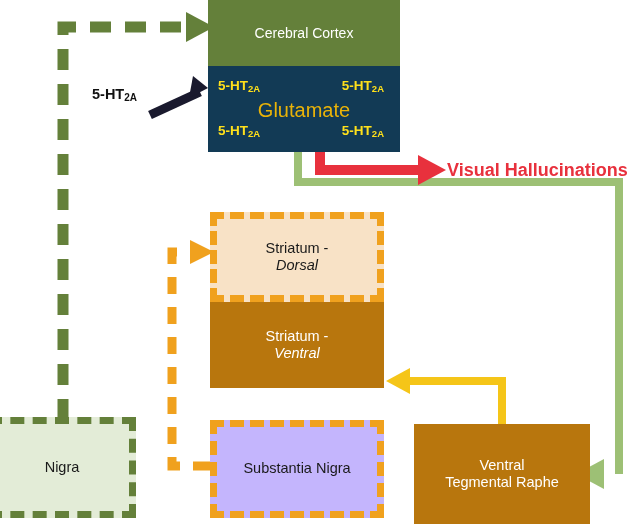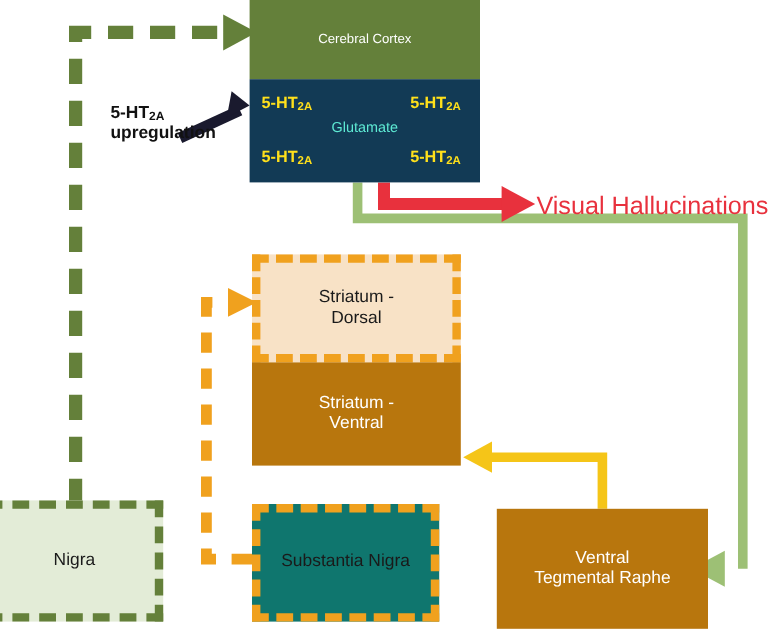--- a/index.html
+++ b/index.html
@@ -10,30 +10,30 @@
   }
   #stage{position:relative;width:644px;height:524px;background:#ffffff;}
 
   
   .box{position:absolute;box-sizing:border-box;display:flex;align-items:center;
        justify-content:center;text-align:center;line-height:1.18;}
 
   
   #cortex-box{
     left:208px;top:0px;width:192px;height:66px;
-    background:#64803a;color:#ffffff;font-size:11px;
+    background:#64803a;color:#ffffff;font-size:14px;
     align-items:center;justify-content:center;
   }
   
   #glutamate-box{
     left:208px;top:66px;width:192px;height:86px;
     background:#123a55;
   }
   #glutamate-box .glu-label{
-    position:absolute;left:0;right:0;top:33px;color:#5eead4;font-size:12px;
+    position:absolute;left:0;right:0;top:33px;color:#eab308;font-size:20px;
     text-align:center;
   }
   .ht{position:absolute;color:#ffe01b;font-weight:bold;font-size:13.5px;
       white-space:nowrap;}
   .ht sub{font-size:9.5px;font-weight:bold;vertical-align:baseline;
           position:relative;bottom:-2px;}
   #ht-tl{left:10px;top:12px;}
   #ht-tr{right:16px;top:12px;}
   #ht-bl{left:10px;top:57px;}
   #ht-br{right:16px;top:57px;}
@@ -46,43 +46,43 @@
     flex-direction:column;
   }
   
   #striatum-ventral{
     left:210px;top:302px;width:174px;height:86px;
     background:#b8760d;color:#ffffff;font-size:14.5px;
     flex-direction:column;
   }
   
   #substantia-nigra{
-    left:210px;top:420px;width:156px;height:98px;
-    background:#0f766e;color:#1a1a1a;font-size:14.5px;
+    left:210px;top:420px;width:174px;height:98px;
+    background:#c4b5fd;color:#1a1a1a;font-size:14.5px;
     border:7px dashed #f0a11e;
   }
   
   #vta-box{
     left:414px;top:424px;width:176px;height:100px;
     background:#b8760d;color:#ffffff;font-size:14.5px;
     flex-direction:column;
   }
   
   #raphe-box{
     left:-12px;top:417px;width:148px;height:101px;
     background:#e3ecd7;color:#1a1a1a;font-size:14.5px;
     border:7px dashed #64803a;
   }
 
-  .em{}
+  .em{font-style:italic;}
 
   
   #visual-hallucinations{
     position:absolute;left:447px;top:160px;
-    color:#e8313d;font-weight:normal;font-size:21px;white-space:nowrap;
+    color:#e8313d;font-weight:bold;font-size:18px;white-space:nowrap;
   }
 
   
   #connectors{position:absolute;left:0;top:0;width:644px;height:524px;
               pointer-events:none;}
 </style>
 </head>
 <body>
 
 <div id="stage">
@@ -151,18 +151,17 @@
     <span>Tegmental Raphe</span>
   </div>
 
   <div class="box" id="raphe-box">
     <span>Nigra</span>
   </div>
 
   <div id="receptor-note" style="position:absolute;left:92px;top:86px;width:108px;
               font-size:14.5px;font-weight:bold;color:#111111;line-height:1.2;">
     <div><span>5-HT</span><sub style="font-size:10px;vertical-align:baseline;position:relative;bottom:-2px;">2A</sub></div>
-    <div>upregulation</div>
   </div>
 
   <div id="visual-hallucinations">Visual Hallucinations</div>
 
 </div>
 
 </body></html>

